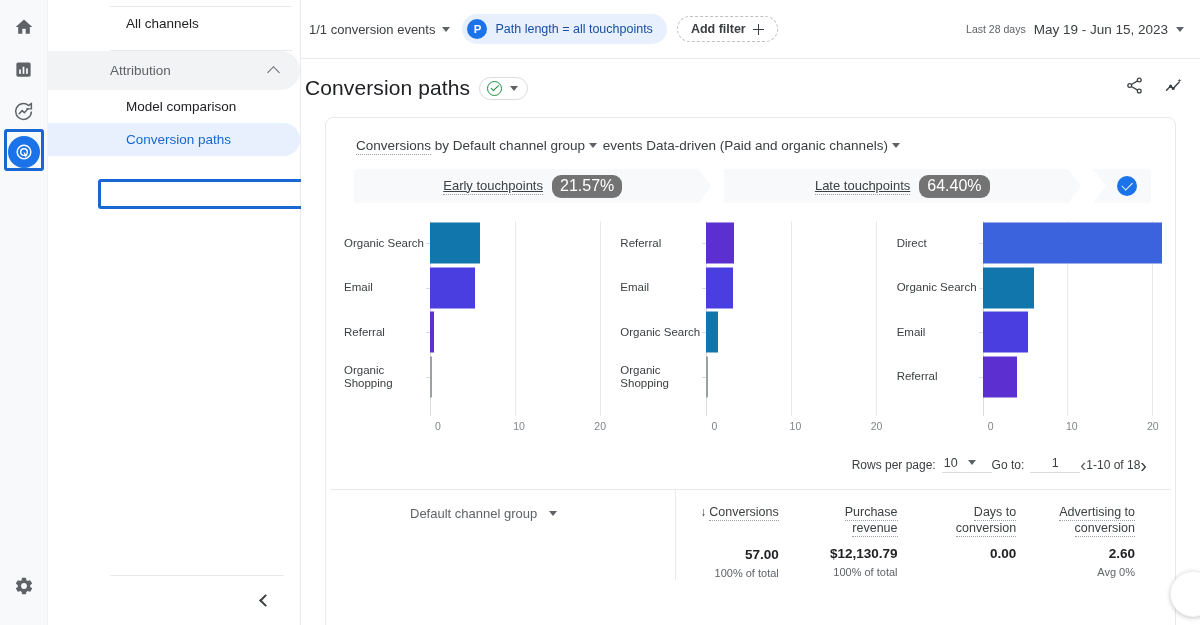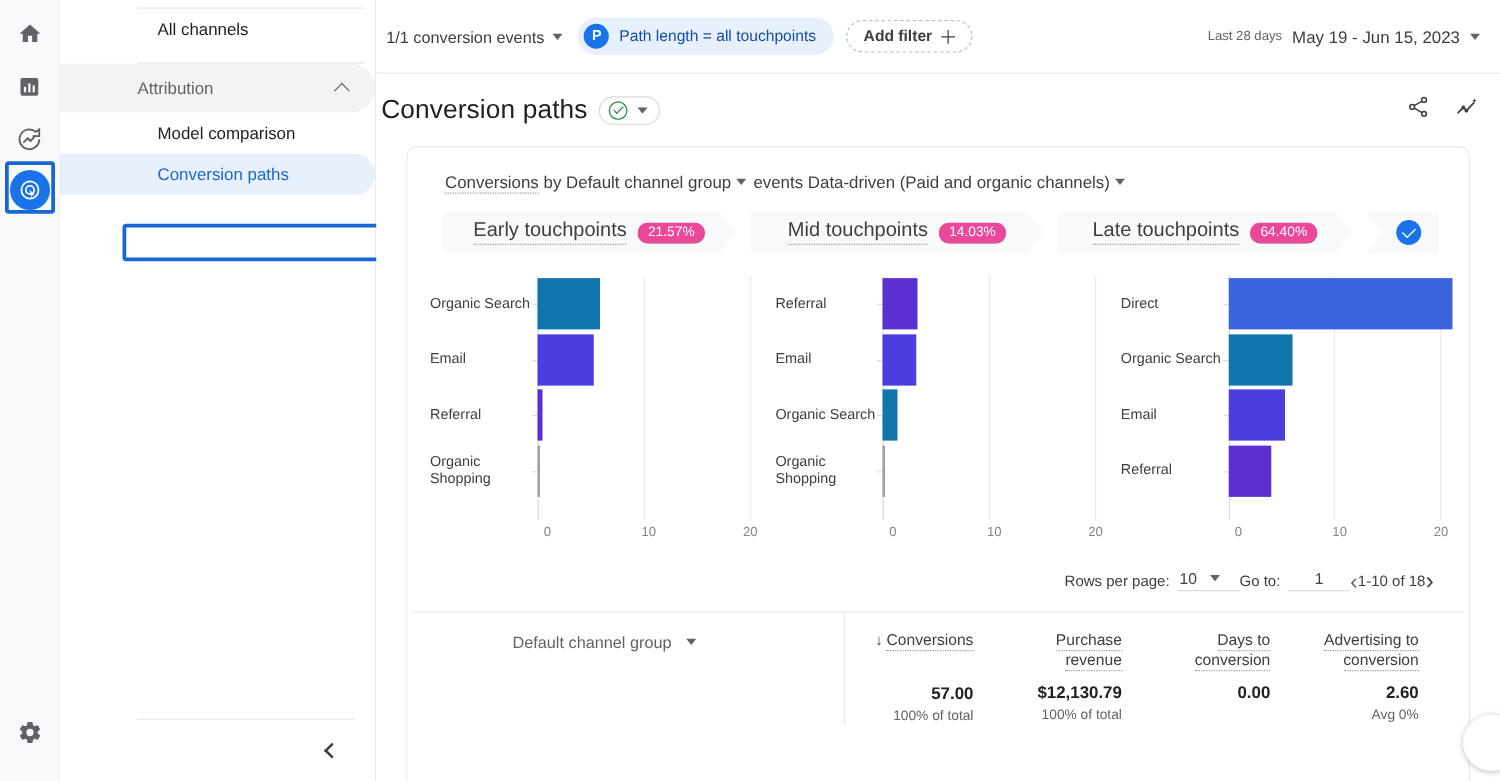--- a/index.html
+++ b/index.html
@@ -219,26 +219,26 @@
     flex: 1; background: #f8f9fa;
     display: flex; align-items: center; justify-content: center;
     gap: 9px;
     position: relative;
     margin-right: 12px;
     clip-path: polygon(0 0, calc(100% - 13px) 0, 100% 50%, calc(100% - 13px) 100%, 0 100%);
     cursor: pointer;
   }
   .step:first-child { border-radius: 4px 0 0 4px; }
   .step-label {
-    font-size: 16px; color: #3c4043;
-    border-bottom: 1.5px dotted #9aa0a6; padding-bottom: 1px;
+    font-size: 13px; color: #3c4043;
+    border-bottom: 1.5px dotted #9aa0a6; padding-bottom: 1px; text-decoration: underline;
   }
   .step-badge {
-    background: #ec4899; color: #fff;
-    font-size: 11px; border-radius: 9px;
+    background: #737373; color: #fff;
+    font-size: 16px; border-radius: 9px;
     padding: 2px 8px;
     border-bottom: 1.5px dotted #80868b;
   }
   .step-end {
     width: 58px; background: #f8f9fa;
     display: flex; align-items: center; justify-content: center;
     border-radius: 0 4px 4px 0;
     clip-path: polygon(0 0, 100% 0, 100% 100%, 0 100%, 13px 50%);
     padding-left: 10px;
   }
@@ -458,24 +458,20 @@
         <span>events</span>
         <span>Data-driven (Paid and organic channels)</span><span class="inline-caret"></span>
       </div>
 
       <div class="steps">
         <div class="step">
           <span class="step-label">Early touchpoints</span>
           <span class="step-badge">21.57%</span>
         </div>
         <div class="step">
-          <span class="step-label">Mid touchpoints</span>
-          <span class="step-badge">14.03%</span>
-        </div>
-        <div class="step">
           <span class="step-label">Late touchpoints</span>
           <span class="step-badge">64.40%</span>
         </div>
         <div class="step-end">
           <span class="blue-check"></span>
         </div>
       </div>
 
       <div class="charts" id="charts">
           <div class="chart">

